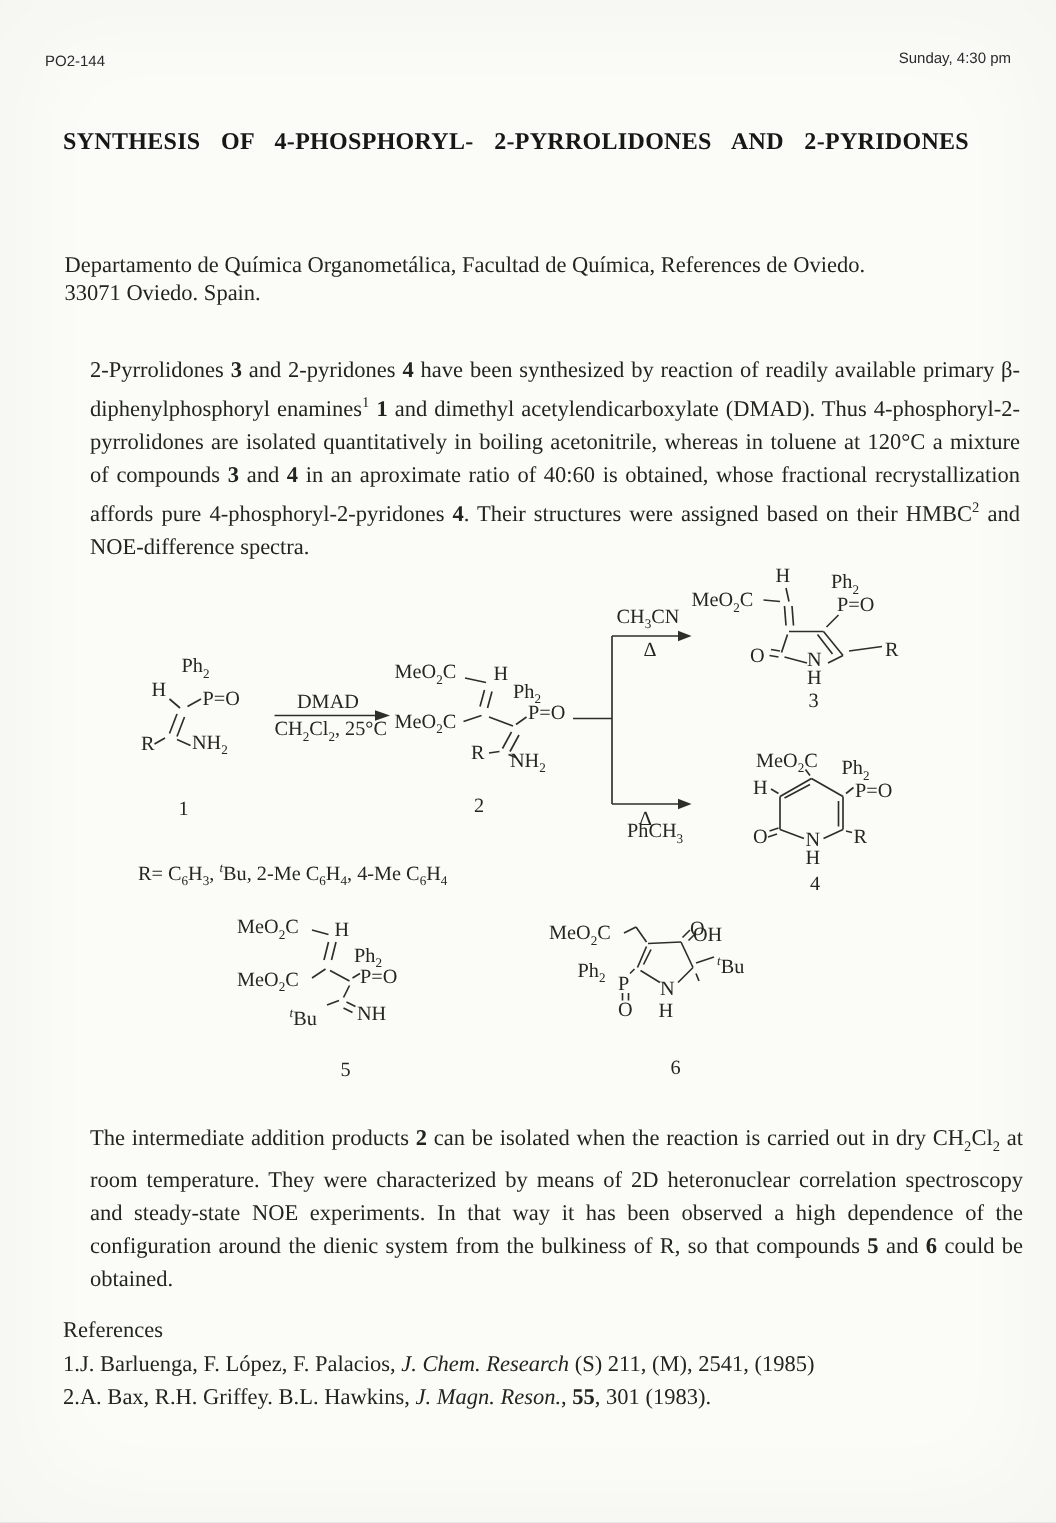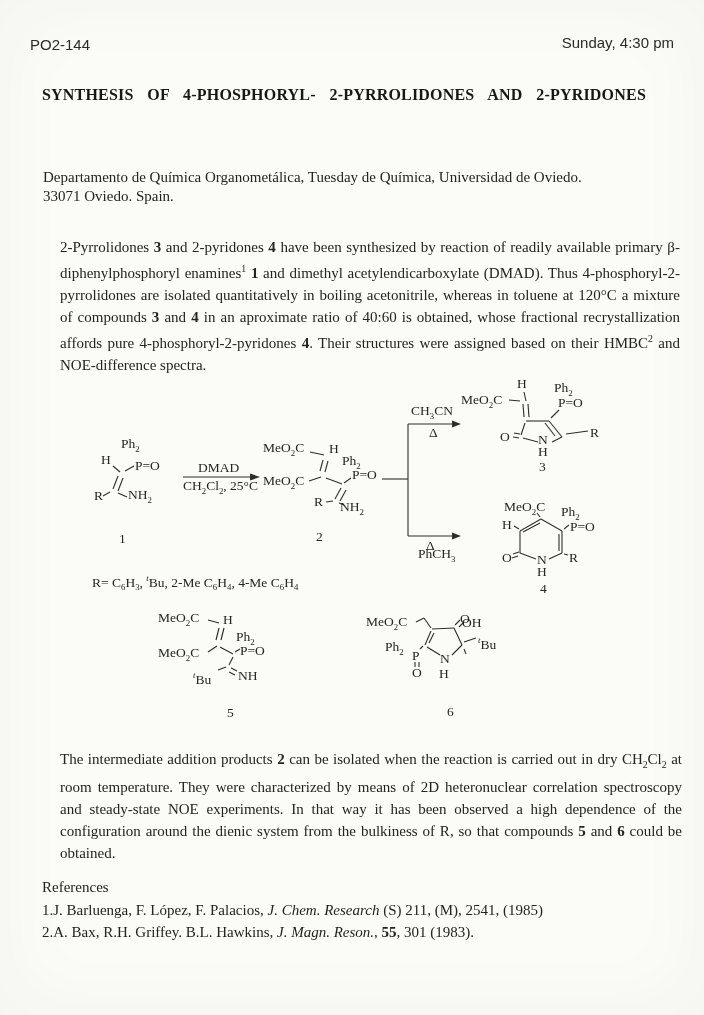--- a/index.html
+++ b/index.html
@@ -3,21 +3,21 @@
 <meta charset="utf-8">
 <style>
   html,body{margin:0;padding:0;background:#d9d9d9;}
   .page{
     position:relative;width:704px;height:1015px;margin:0 auto;
     background:#fbfbf8;overflow:hidden;
     font-family:"Liberation Serif",serif;color:#21211f;
     box-shadow:inset 0 0 80px rgba(60,60,50,0.04);
   }
   .abs{position:absolute;}
-  .hdr{font-family:"Liberation Sans",sans-serif;font-size:15px;color:#2a2a28;}
+  .hdr{font-family:"Liberation Sans",sans-serif;font-size:10px;color:#2a2a28;}
   .title-block{left:42px;top:83px;width:604px;font-weight:bold;font-size:16px;line-height:23px;letter-spacing:0.2px;color:#171715;}
   .title-l1{text-align:justify;text-align-last:justify;}
   .body-text{font-size:15px;line-height:22px;text-align:justify;color:#23231f;margin-left:18px;}
   .plain{font-size:15px;color:#23231f;}
   .refs{font-size:15px;color:#23231f;}
   .chem{position:absolute;font-size:13.5px;line-height:14px;white-space:nowrap;color:#26261f;}
   .cnum{position:absolute;font-size:13.5px;color:#26261f;}
   .b{font-weight:bold;}
   .i{font-style:italic;}
   .sup{font-size:0.65em;vertical-align:super;}
@@ -33,21 +33,21 @@
 <div class="page">
 
   <div class="abs hdr" style="left:30px;top:36px;">PO2-144</div>
   <div class="abs hdr" style="right:30px;top:34px;">Sunday, 4:30 pm</div>
 
   <div class="abs title-block">
     <div class="title-l1">SYNTHESIS OF 4-PHOSPHORYL- 2-PYRROLIDONES AND 2-PYRIDONES</div>
   </div>
 
   <div class="abs plain" style="left:43px;top:168px;width:620px;line-height:19px;">
-    <div>Departamento de Química Organometálica, Tuesday de Química, Universidad de Oviedo.</div>
+    <div>Departamento de Química Organometálica, Facultad de Química, References de Oviedo.</div>
     <div>33071 Oviedo. Spain.</div>
   </div>
 
   <div class="abs body-text" style="left:42px;top:236px;width:620px;"><span>2-Pyrrolidones </span><span class="b">3</span><span> and 2-pyridones </span><span class="b">4</span><span> have been synthesized by reaction of readily available primary β-diphenylphosphoryl enamines</span><span class="sup">1</span><span> </span><span class="b">1</span><span> and dimethyl acetylendicarboxylate (DMAD). Thus 4-phosphoryl-2-pyrrolidones are isolated quantitatively in boiling acetonitrile, whereas in toluene at 120°C a mixture of compounds </span><span class="b">3</span><span> and </span><span class="b">4</span><span> in an aproximate ratio of 40:60 is obtained, whose fractional recrystallization affords pure 4-phosphoryl-2-pyridones </span><span class="b">4</span><span>. Their structures were assigned based on their HMBC</span><span class="sup">2</span><span> and NOE-difference spectra.</span></div>
 
   <svg class="bonds" width="704" height="1015" viewBox="0 0 704 1015">
 
     <g>
       <line x1="113" y1="466" x2="120" y2="472"></line>
       <line x1="125" y1="471" x2="134" y2="466"></line>

